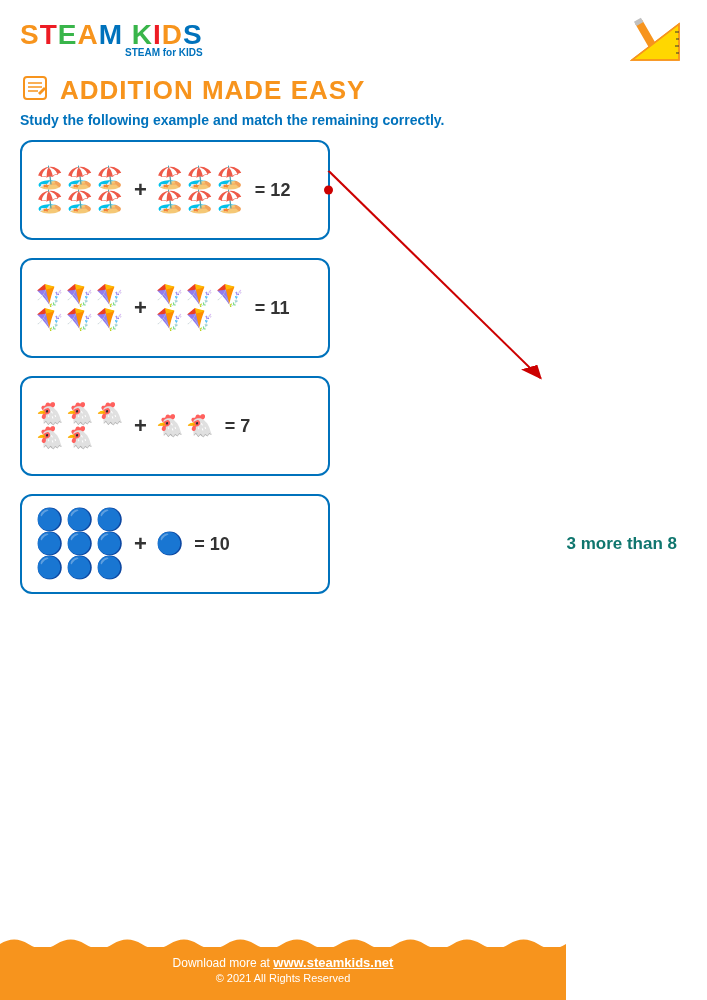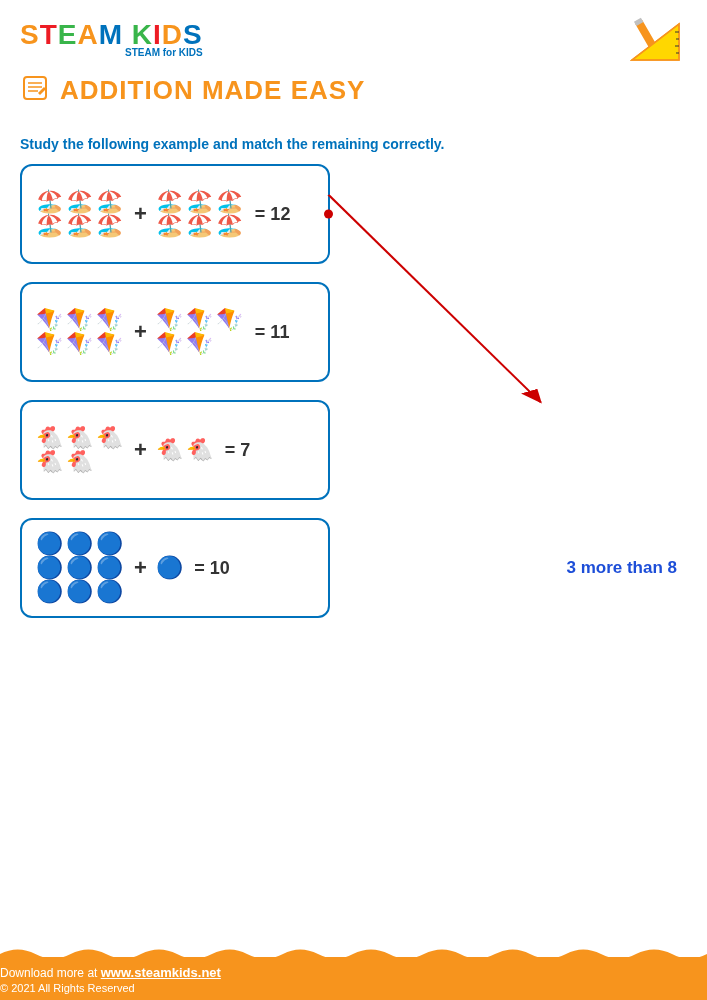--- a/index.html
+++ b/index.html
@@ -89,21 +89,20 @@
       font-weight: 900;
       color: #f7941d;
       text-transform: uppercase;
       letter-spacing: 1px;
     }
     .subtitle {
       padding: 0 20px 8px 20px;
       font-size: 14px;
       font-weight: bold;
       color: #0072bc;
-      margin-top: 24px;
     }
 
     
     .content {
       padding: 4px 20px;
       display: flex;
       flex-direction: column;
       gap: 10px;
       position: relative;
     }
@@ -163,23 +162,24 @@
       width: 100%;
       height: 100%;
       pointer-events: none;
     }
 
     
     .footer {
       position: absolute;
       bottom: 0;
       left: 0;
-      width: 707px;
+      width: 566px;
       background: #f7941d;
-      padding: 8px 0 6px 0;
+      padding: 8px 0 16px 0;
+      text-align: center;
     }
     .footer-wave {
       width: 100%;
       height: 18px;
       position: absolute;
       top: -12px;
       left: 0;
     }
     .footer-text {
       font-size: 12px;
@@ -338,21 +338,21 @@
       </div>
       <span class="plus-sign">+</span>
 
       <div>
         <span class="item-emoji">🔵</span>
       </div>
       <span class="equals-result">= 10</span>
     </div>
     <div style="flex:1;"></div>
     <div class="match-label">
-      <span style="color:#1d4ed8;font-size:17px;font-weight:bold;margin-left:12px;">3 more than 8</span>
+      <span style="color:#0f766e;font-size:17px;font-weight:bold;margin-left:12px;">3 more than 8</span>
     </div>
   </div>
 
   <svg class="arrow-overlay" viewBox="0 0 667 820" preserveAspectRatio="none" style="position:absolute;top:0;left:0;width:100%;height:100%;pointer-events:none;">
     <defs>
       <marker id="arrowhead" markerWidth="10" markerHeight="7" refX="9" refY="3.5" orient="auto">
         <polygon points="0 0, 10 3.5, 0 7" fill="#cc0000"></polygon>
       </marker>
     </defs>
 

